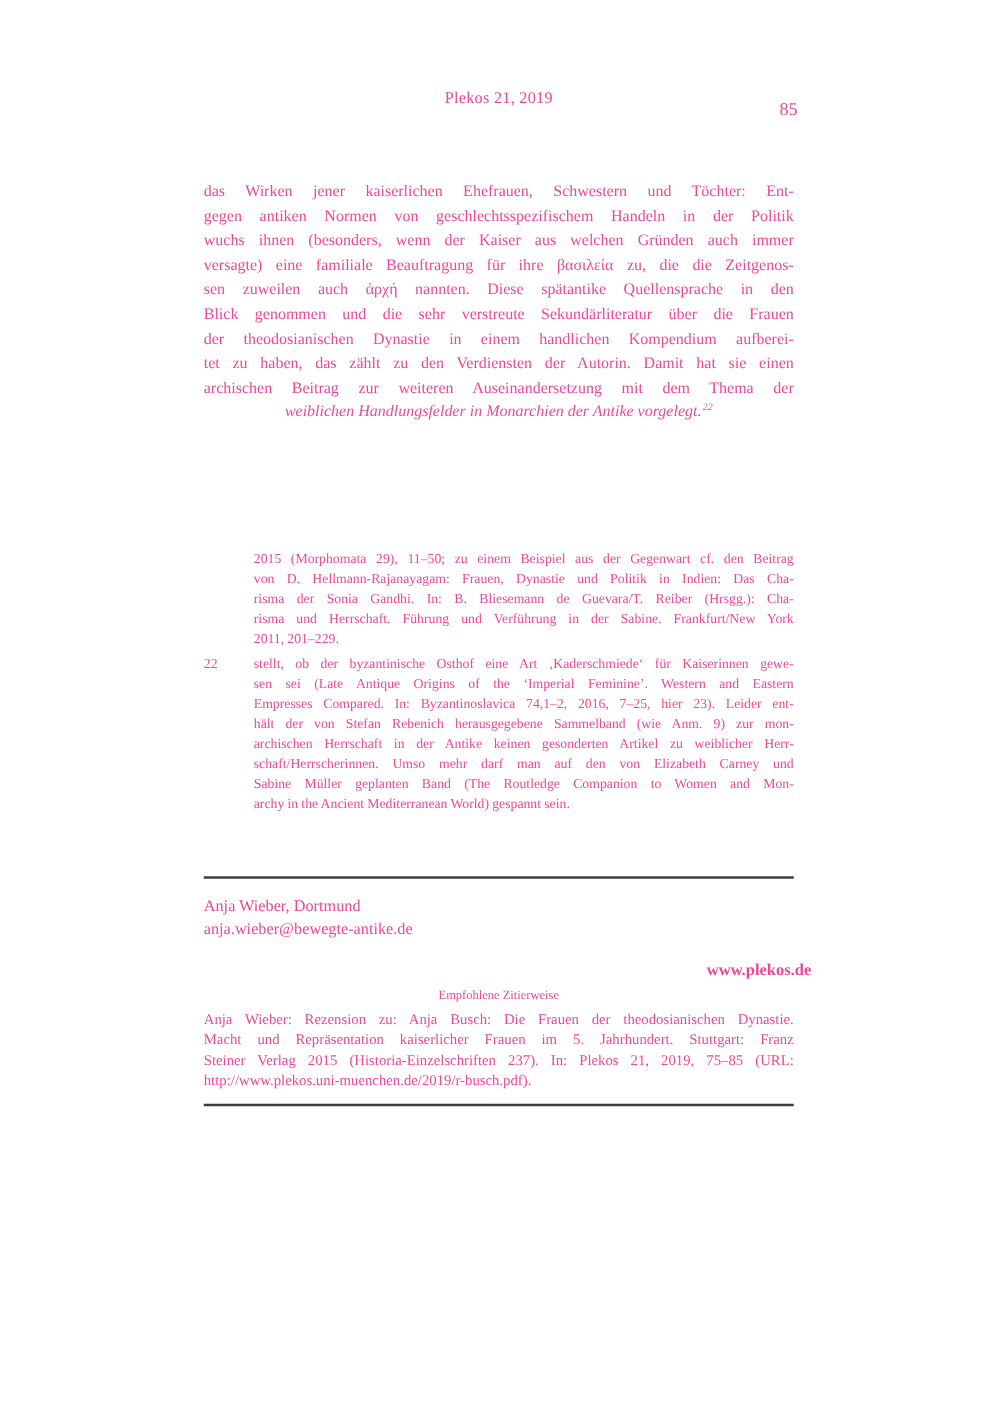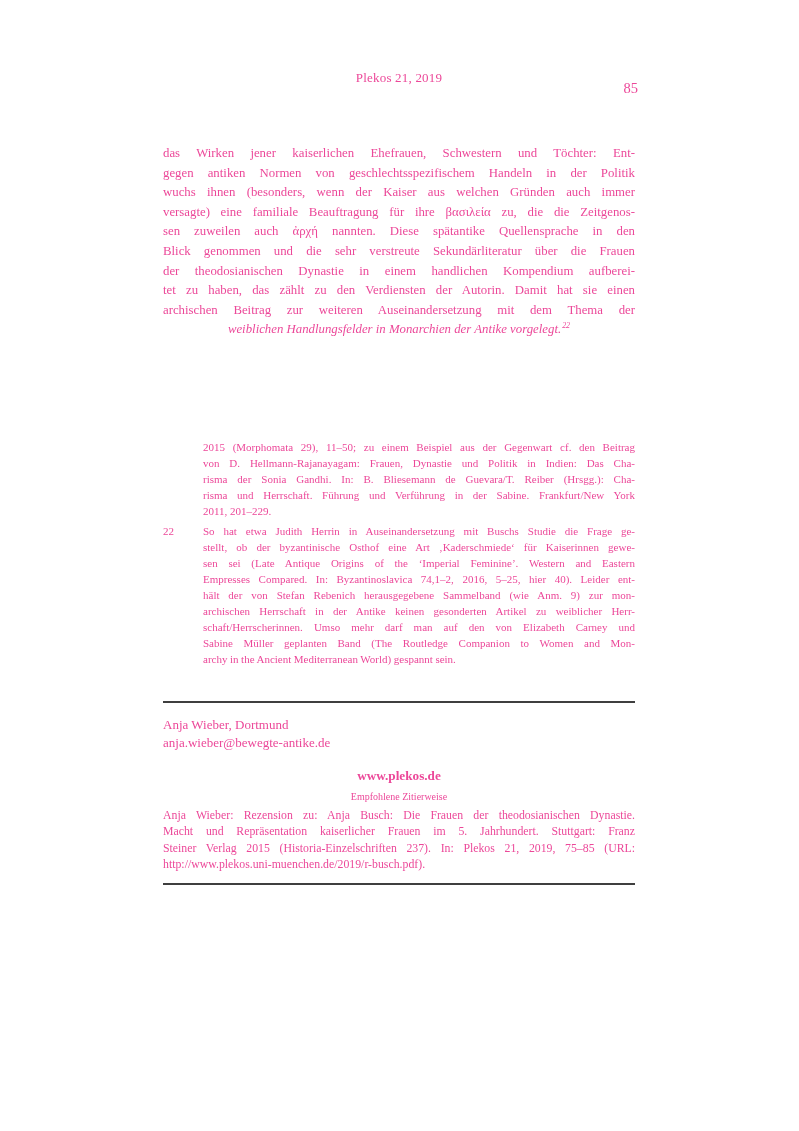--- a/index.html
+++ b/index.html
@@ -86,22 +86,22 @@
   
   .signature {
     position: absolute;
     left: 163px; top: 716px; width: 472px;
     font-size: 13px;
     line-height: 17.5px;
   }
   
   .website {
     position: absolute;
-    left: 163px; top: 768px; width: 472px;
-    text-align: center;
+    left: 177px; top: 768px; width: 472px;
+    text-align: right;
     font-weight: bold;
     font-size: 13.2px;
   }
   .cite-heading {
     position: absolute;
     left: 163px; top: 791px; width: 472px;
     text-align: center;
     font-size: 10px;
   }
   .citation {
@@ -140,24 +140,23 @@
       <div class="jl">2015 (Morphomata 29), 11–50; zu einem Beispiel aus der Gegenwart cf. den Beitrag</div>
       <div class="jl">von D. Hellmann-Rajanayagam: Frauen, Dynastie und Politik in Indien: Das Cha-</div>
       <div class="jl">risma der Sonia Gandhi. In: B. Bliesemann de Guevara/T. Reiber (Hrsgg.): Cha-</div>
       <div class="jl">risma und Herrschaft. Führung und Verführung in der Sabine. Frankfurt/New York</div>
       <div class="jl jl-end">2011, 201–229.</div>
     </div>
 
   <div class="fn-22">
     <div class="fn-num">22</div>
     <div class="fn-body">
-        <div class="jl">So hat etwa Judith Herrin in Auseinandersetzung mit Buschs Studie die Frage ge-</div>
         <div class="jl">stellt, ob der byzantinische Osthof eine Art ‚Kaderschmiede‘ für Kaiserinnen gewe-</div>
         <div class="jl">sen sei (Late Antique Origins of the ‘Imperial Feminine’. Western and Eastern</div>
-        <div class="jl">Empresses Compared. In: Byzantinoslavica 74,1–2, 2016, 5–25, hier 40). Leider ent-</div>
+        <div class="jl">Empresses Compared. In: Byzantinoslavica 74,1–2, 2016, 7–25, hier 23). Leider ent-</div>
         <div class="jl">hält der von Stefan Rebenich herausgegebene Sammelband (wie Anm. 9) zur mon-</div>
         <div class="jl">archischen Herrschaft in der Antike keinen gesonderten Artikel zu weiblicher Herr-</div>
         <div class="jl">schaft/Herrscherinnen. Umso mehr darf man auf den von Elizabeth Carney und</div>
         <div class="jl">Sabine Müller geplanten Band (The Routledge Companion to Women and Mon-</div>
         <div class="jl jl-end">archy in the Ancient Mediterranean World) gespannt sein.</div>
       </div>
   </div>
 
   <div class="rule rule-top"></div>
 

